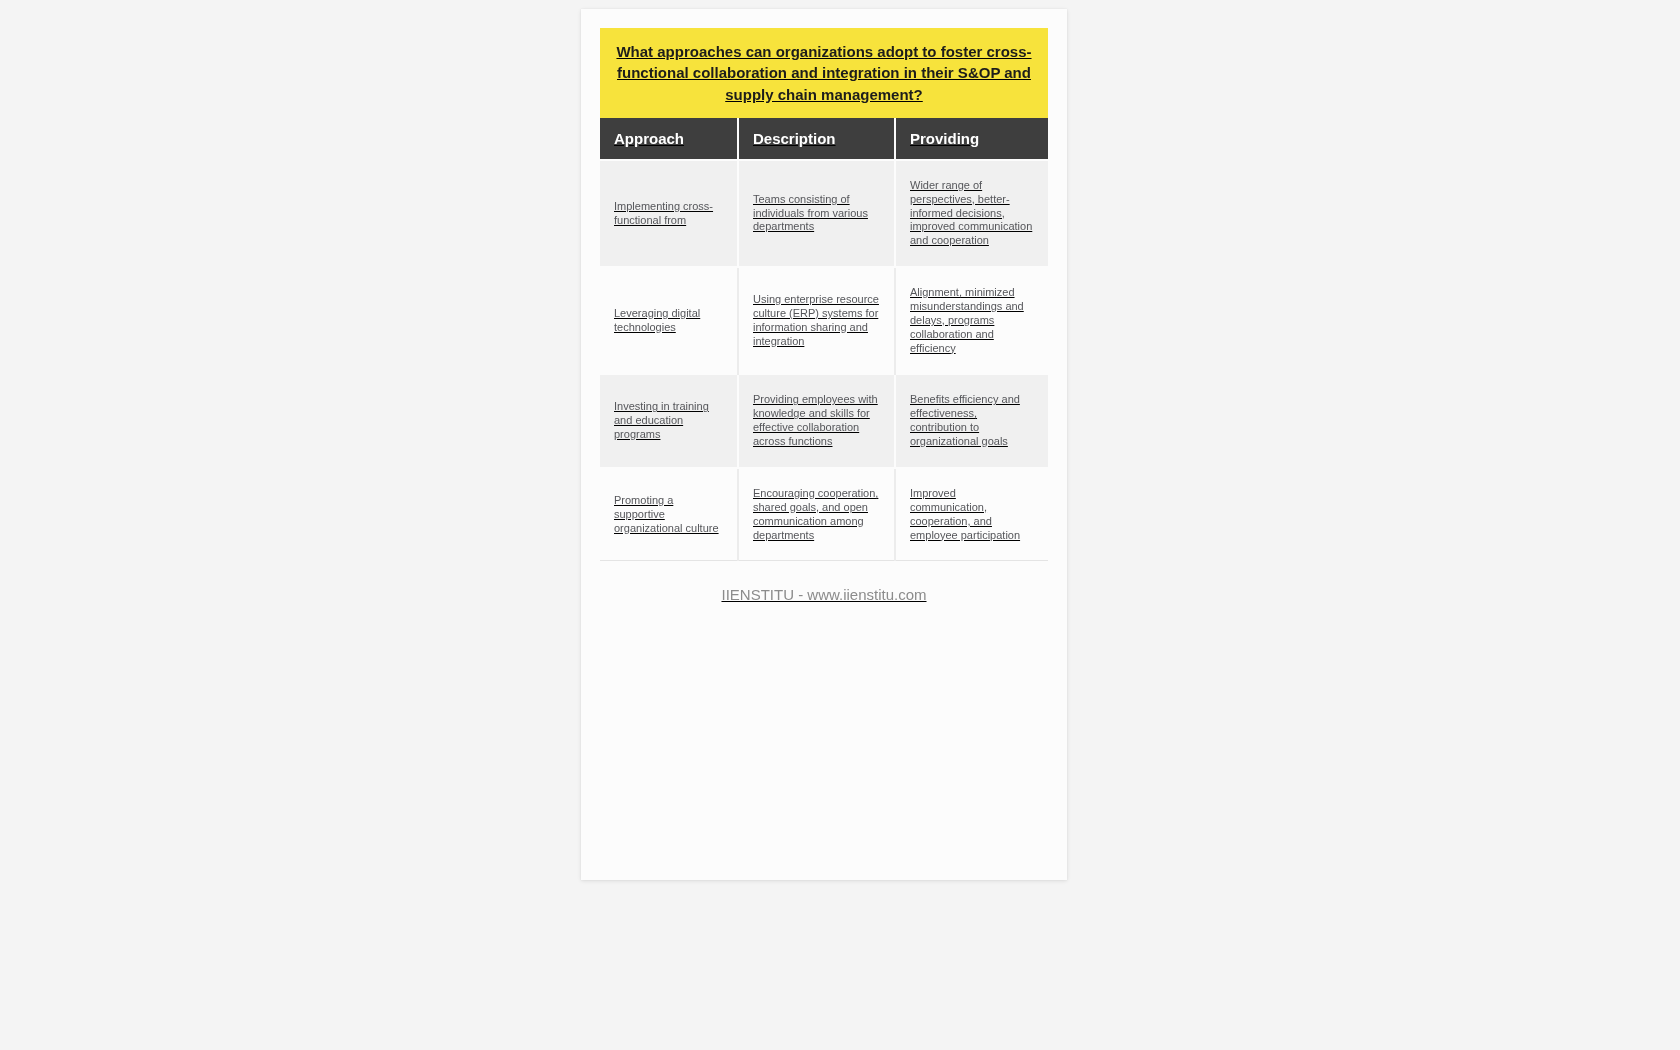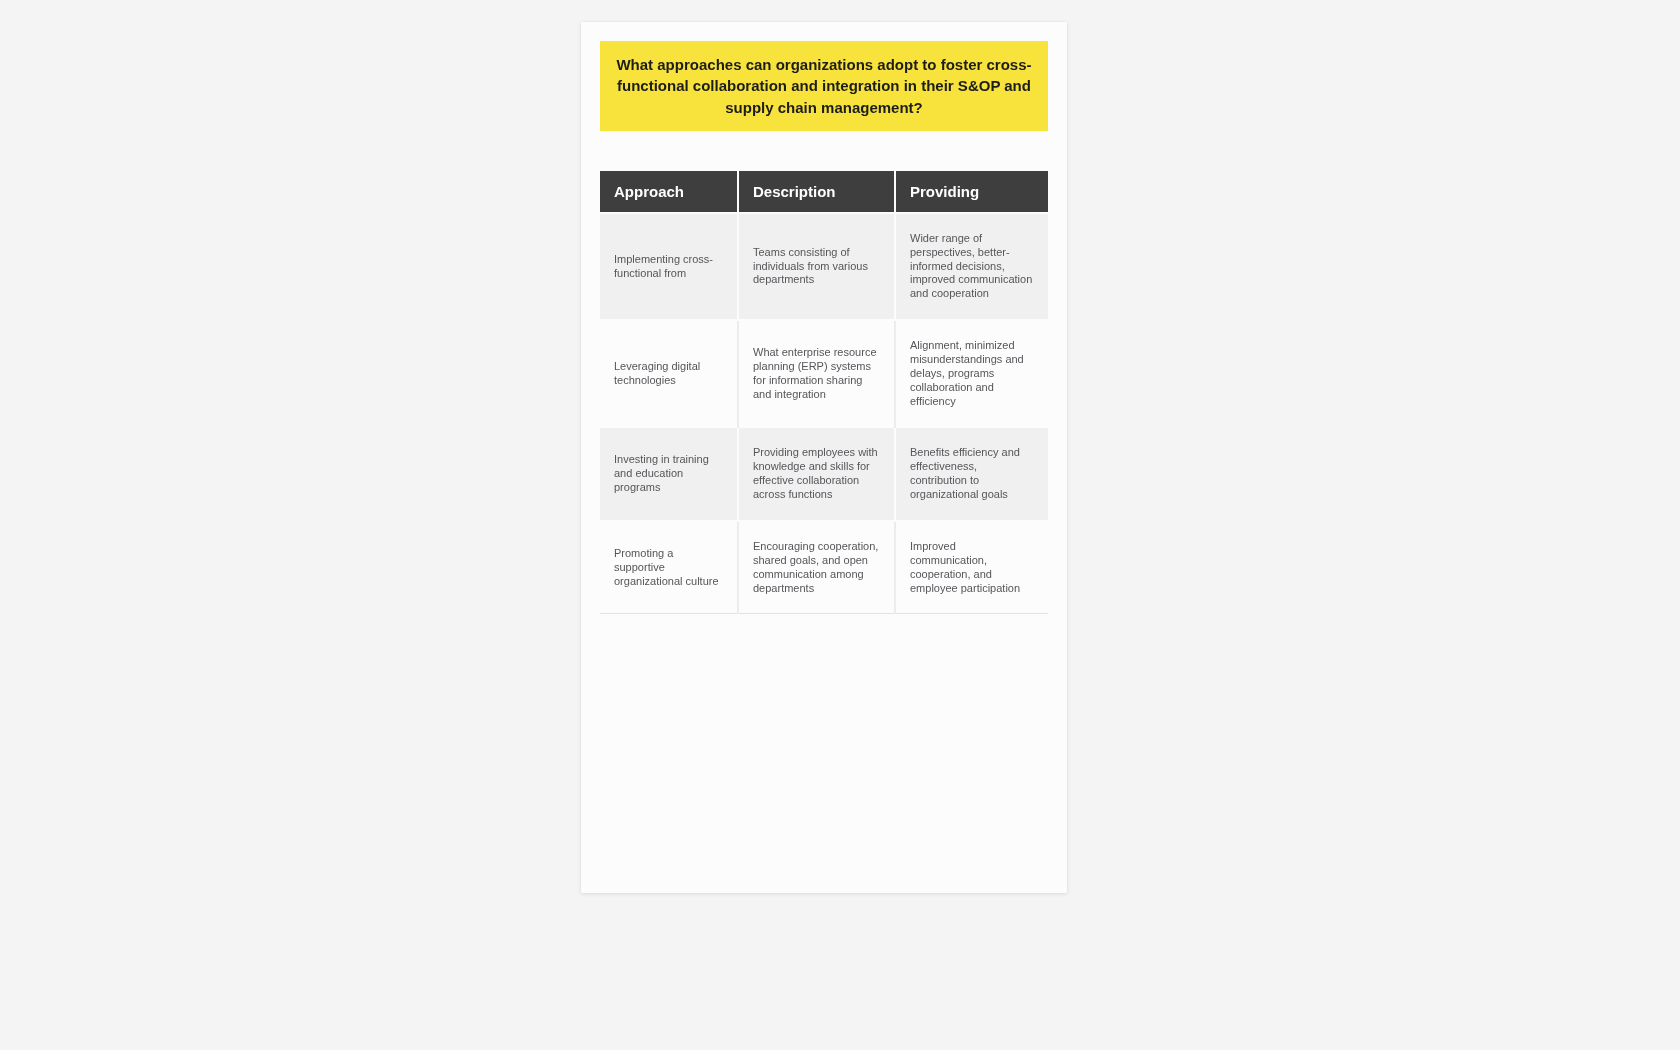--- a/index.html
+++ b/index.html
@@ -12,38 +12,38 @@
     --footer-text:#8c8c8c;
   }
   *{box-sizing:border-box;margin:0;padding:0;}
   html,body{
     width:1680px;height:1050px;overflow:hidden;
     background:var(--page-bg);
     font-family:"Liberation Sans", sans-serif;
   }
   .card{
     position:absolute;
-    left:581px;top:22px;
+    left:581px;top:9px;
     width:486px;
     min-height:871px;
     background:var(--card-bg);
     box-shadow:0 1px 4px rgba(0,0,0,0.10), 0 0 1px rgba(0,0,0,0.08);
     padding:19px 19px 0 19px;
+    text-decoration:underline;
   }
   .title-box{
     background:var(--highlight);
     color:#1d1d1b;
     font-weight:bold;
     font-size:15px;
     line-height:1.42;
     text-align:center;
     padding:13px 14px;
   }
   table.approaches{
-    margin-top:40px;
     width:448px;
     border-collapse:collapse;
     table-layout:fixed;
   }
   col.c-approach{width:138px;}
   col.c-description{width:157px;}
   col.c-benefits{width:153px;}
   th{
     background:var(--header-bg);
     color:#ffffff;
@@ -94,29 +94,30 @@
       </tr>
     </thead>
     <tbody>
       <tr>
         <td>Implementing cross-functional from</td>
         <td>Teams consisting of individuals from various departments</td>
         <td>Wider range of perspectives, better-informed decisions, improved communication and cooperation</td>
       </tr>
       <tr>
         <td>Leveraging digital technologies</td>
-        <td>What enterprise resource planning (ERP) systems for information sharing and integration</td>
+        <td>Using enterprise resource culture (ERP) systems for information sharing and integration</td>
         <td>Alignment, minimized misunderstandings and delays, programs collaboration and efficiency</td>
       </tr>
       <tr>
         <td>Investing in training and education programs</td>
         <td>Providing employees with knowledge and skills for effective collaboration across functions</td>
         <td>Benefits efficiency and effectiveness, contribution to organizational goals</td>
       </tr>
       <tr>
         <td>Promoting a supportive organizational culture</td>
         <td>Encouraging cooperation, shared goals, and open communication among departments</td>
         <td>Improved communication, cooperation, and employee participation</td>
       </tr>
     </tbody>
   </table>
 
+  <div class="footer">IIENSTITU - www.iienstitu.com</div>
 </div>
 
 </body></html>

